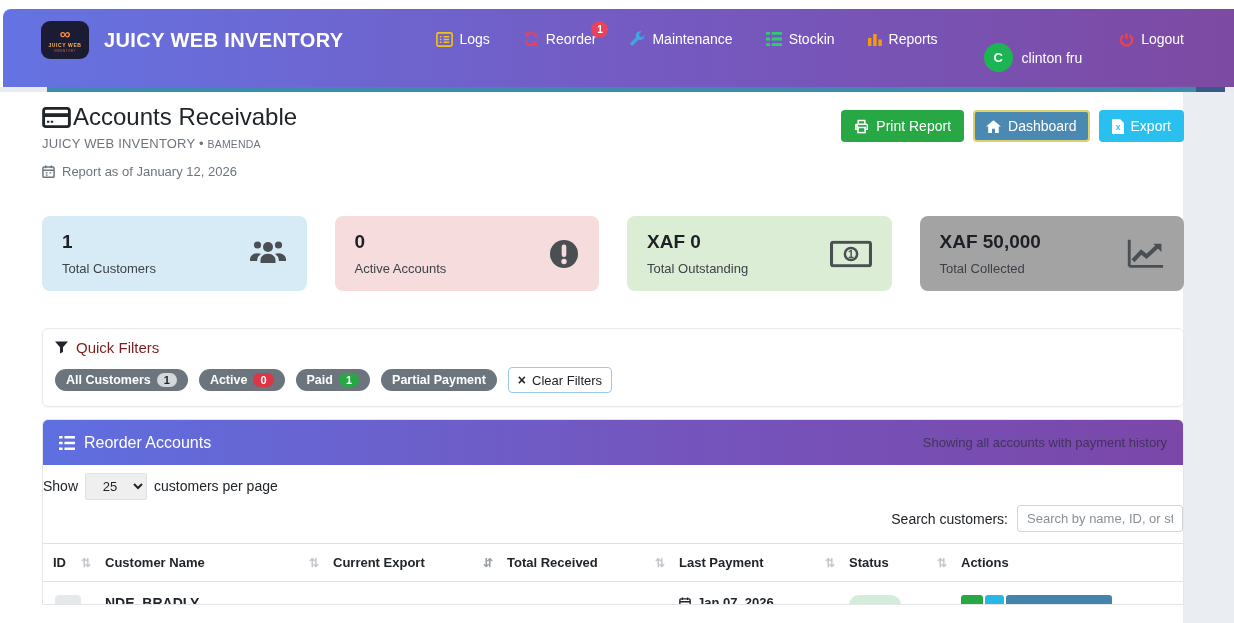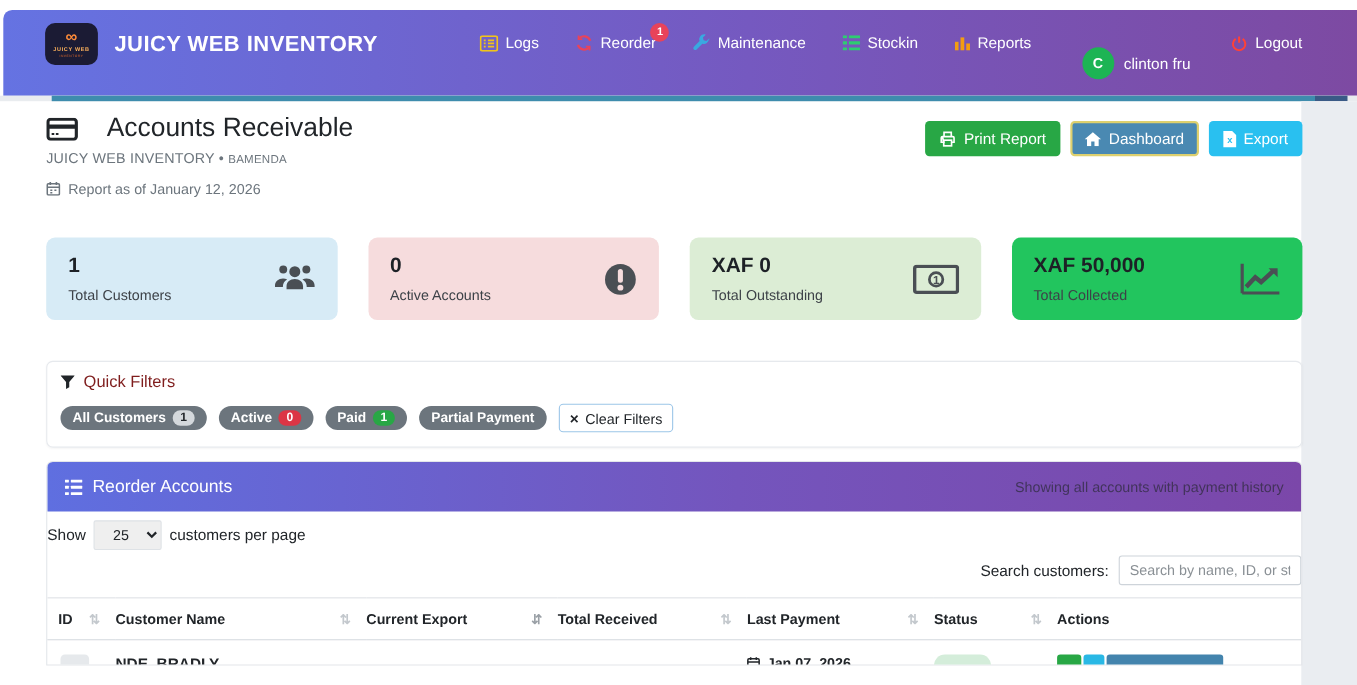--- a/index.html
+++ b/index.html
@@ -35,35 +35,35 @@
   .accent-bar { margin-left:47px; width:1178px; height:5px;
                 background:linear-gradient(90deg,#3e8cad 0 97.5%, #3a5a86 97.5%); }
 
   
   .right-strip { position:absolute; left:1183px; top:92px; width:51px; height:531px; background:#eaedf1; }
 
   .container { width:1142px; margin-left:42px; position:relative; }
 
   
   .page-head { display:flex; justify-content:space-between; margin-top:11px; }
-  .ph-title { display:flex; align-items:center; gap:26px; font-size:24px; color:#212529; }
+  .ph-title { display:flex; align-items:center; gap:2px; font-size:24px; color:#212529; }
   .ph-sub { font-size:13px; color:#6c757d; margin-top:5px; letter-spacing:.2px; }
   .ph-sub .branch { font-size:10.5px; }
   .ph-date { display:flex; align-items:center; gap:7px; font-size:13px; color:#6c757d; margin-top:13px; }
   .btn-row { display:flex; gap:9px; margin-top:7px; align-items:flex-start; }
   .btn { display:flex; align-items:center; gap:7px; color:#fff; font-size:14px; border:none;
          border-radius:4px; padding:8px 13px; cursor:pointer; font-family:inherit; }
   .btn-print { background:#28a745; }
   .btn-dash { background:#4a89b2; border:2px solid #ddd06e; padding:6px 11px; }
   .btn-export { background:#29c0f0; }
 
   
   .stats { display:flex; gap:28px; margin-top:37px; }
   .stat-card { flex:1; border-radius:8px; padding:15px 20px; position:relative; }
-  .s1 { background:#d7ebf6; } .s2 { background:#f6dcdd; } .s3 { background:#dcedd5; } .s4 { background:#22c55e; }
+  .s1 { background:#d7ebf6; } .s2 { background:#f6dcdd; } .s3 { background:#dcedd5; } .s4 { background:#a3a3a3; }
   .stat-val { font-size:19px; font-weight:bold; color:#1d2126; }
   .stat-lbl { font-size:13px; color:#3d4248; margin-top:8px; }
   .stat-ic { position:absolute; right:20px; top:50%; transform:translateY(-50%); color:#4a4f54; }
 
   
   .filters-card { margin-top:37px; border:1px solid #e6e9ed; border-radius:6px; padding:10px 12px 13px 12px;
                   box-shadow:0 1px 2px rgba(0,0,0,.04); }
   .qf-title { display:flex; align-items:center; gap:8px; font-size:15px; color:#7f1d1d; }
   .pill-row { display:flex; align-items:center; gap:11px; margin-top:11px; }
   .pill { display:inline-flex; align-items:center; gap:6px; background:#6c757d; color:#fff;

